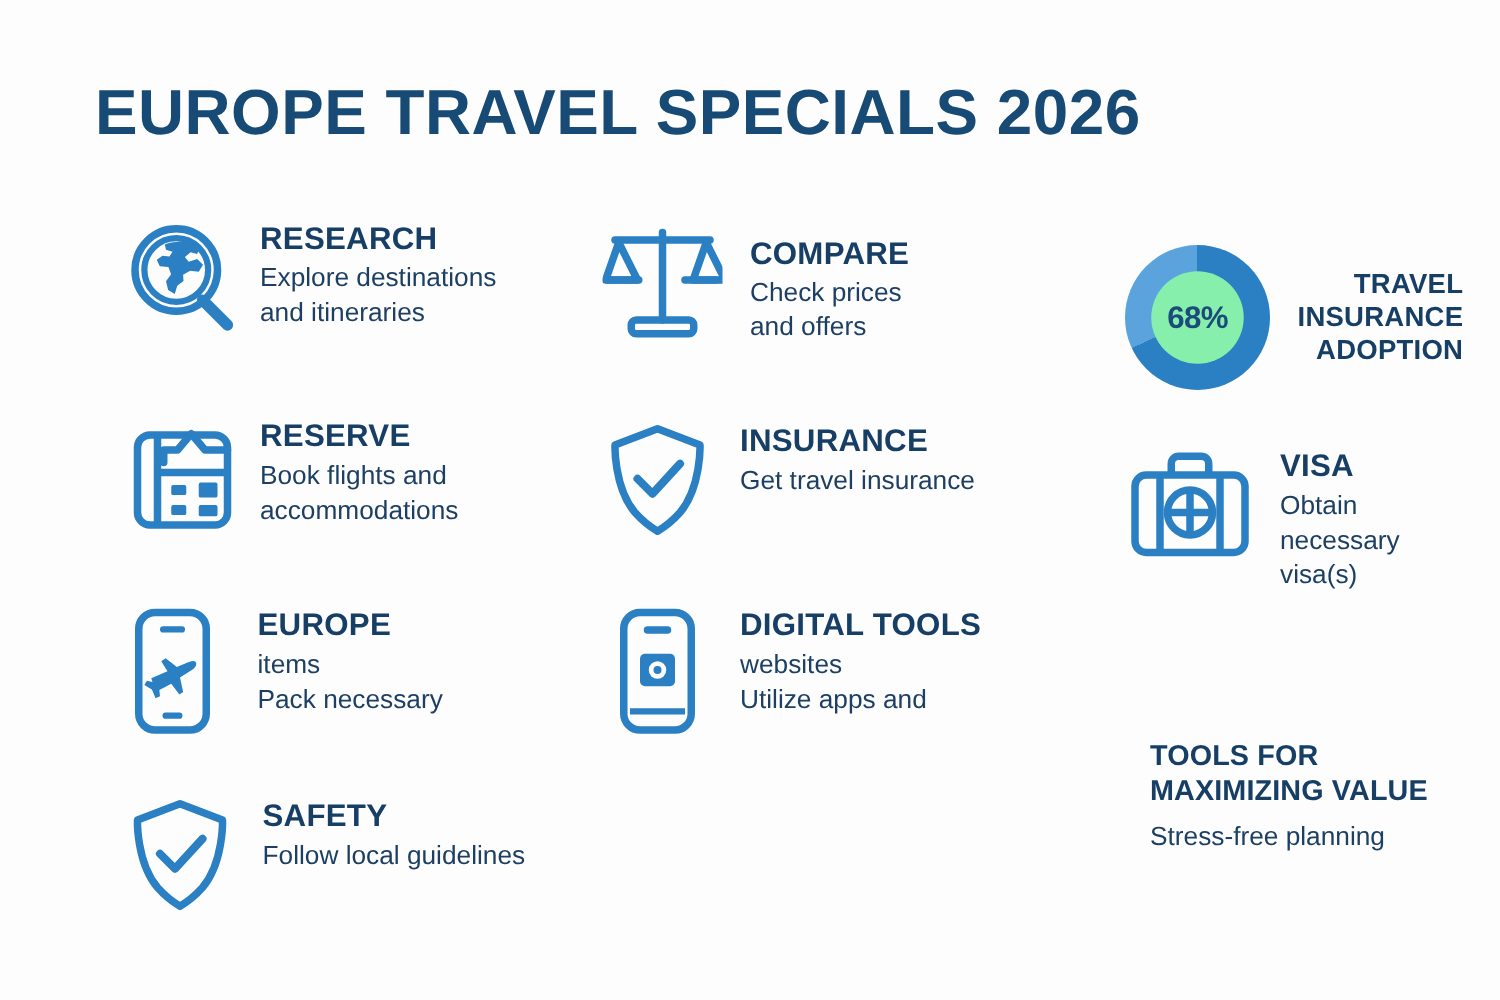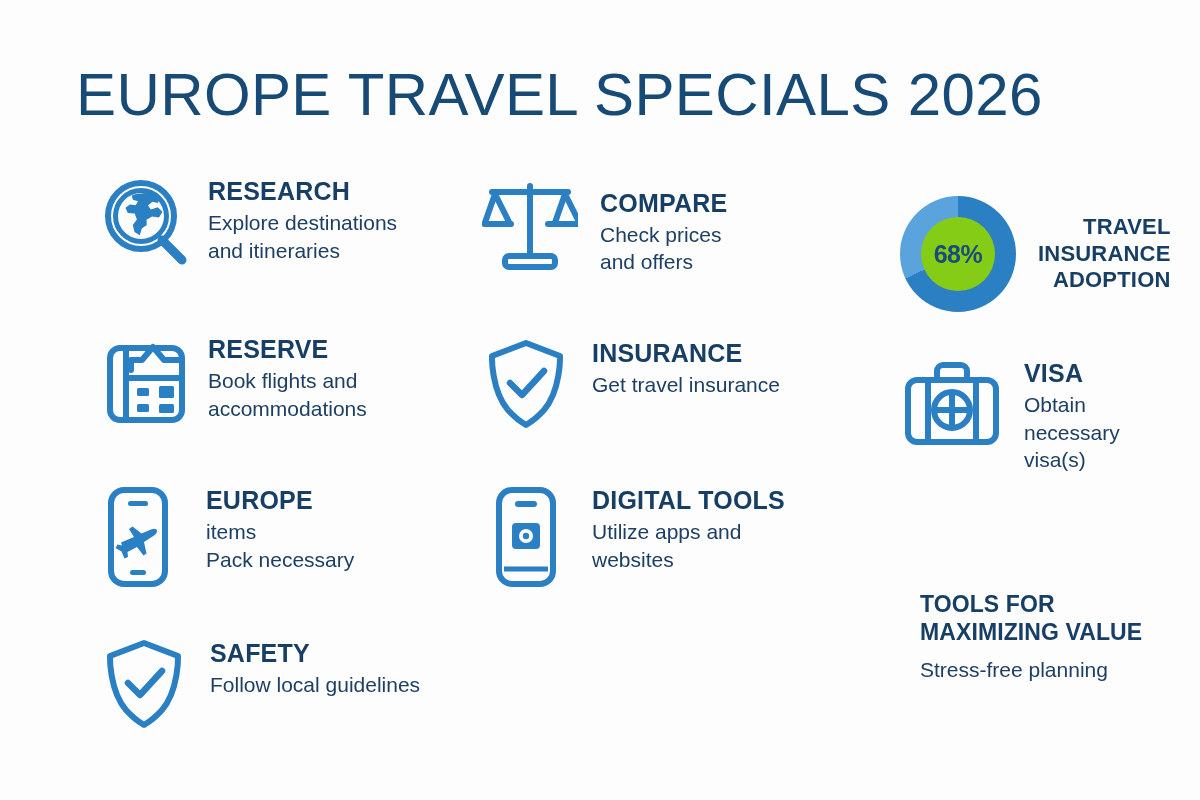--- a/index.html
+++ b/index.html
@@ -18,22 +18,22 @@
   }
   .page {
     position: relative;
     width: 1200px;
     height: 800px;
   }
   .title {
     position: absolute;
     left: 76px;
     top: 60px;
-    font-size: 60px;
-    font-weight: normal;
+    font-size: 51px;
+    font-weight: bold;
     letter-spacing: 0.4px;
     color: #174a74;
     white-space: nowrap;
   }
 
   
   .item {
     position: absolute;
     display: flex;
     align-items: flex-start;
@@ -100,21 +100,21 @@
     background:
       conic-gradient(#2b7fc3 0deg 245deg, #5ba3dd 245deg 360deg);
   }
   .donut-hole {
     position: absolute;
     left: 21px;
     top: 21px;
     width: 74px;
     height: 74px;
     border-radius: 50%;
-    background: #84cc16;
+    background: #86efac;
     display: flex;
     align-items: center;
     justify-content: center;
   }
   .donut-value {
     font-size: 25px;
     font-weight: bold;
     color: #1b4b7a;
     letter-spacing: -0.5px;
   }
@@ -297,22 +297,22 @@
           <rect x="25" y="16" width="22" height="6" rx="3"></rect>
           <rect x="22" y="38" width="28" height="26" rx="4"></rect>
         </g>
         <circle cx="36" cy="51" r="7" fill="#fdfdfd"></circle>
         <circle cx="36" cy="51" r="3.2" fill="#2b7fc3"></circle>
       </svg>
     </div>
     <div class="txt">
       <div class="hd">DIGITAL TOOLS</div>
       <div class="sub">
+        <div>websites</div>
         <div>Utilize apps and</div>
-        <div>websites</div>
       </div>
     </div>
   </div>
 
   <div class="item gap-ico-22" id="item-visa">
     <div class="ico">
       <svg width="100" height="96" viewBox="0 0 100 96">
         <g fill="none" stroke="#2b7fc3" stroke-width="6" stroke-linejoin="round">
           <path d="M35 22 L35 13 a6 6 0 0 1 6 -6 l18 0 a6 6 0 0 1 6 6 l0 9"></path>
           <rect x="6" y="22" width="88" height="62" rx="9"></rect>

